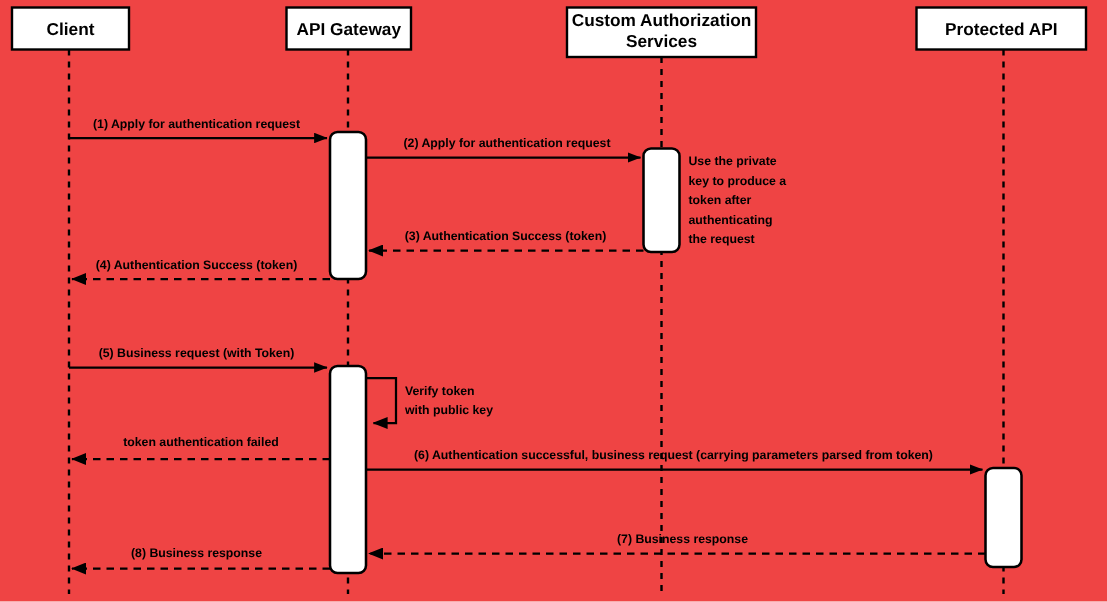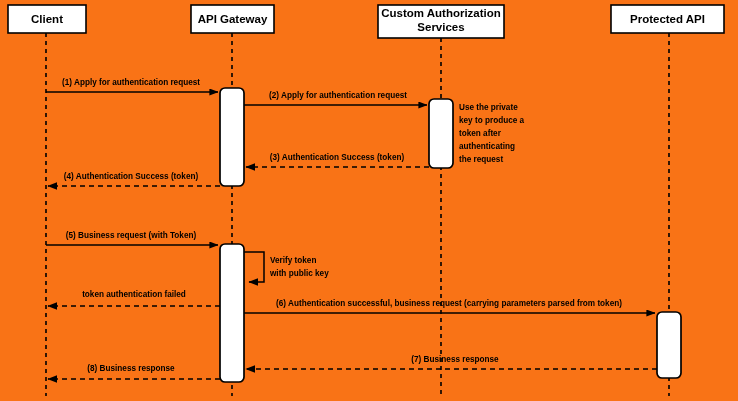--- a/index.html
+++ b/index.html
@@ -4,21 +4,21 @@
 <style>
   html, body {
     margin: 0;
     padding: 0;
     background: #ffffff;
   }
   #diagram-root {
     position: relative;
     width: 738px;
     height: 401px;
-    background: #f97316;
+    background: #ef4444;
     font-family: "Liberation Sans", sans-serif;
     overflow: hidden;
   }
   svg#seq-svg {
     position: absolute;
     left: 0;
     top: 0;
     width: 738px;
     height: 401px;
   }

